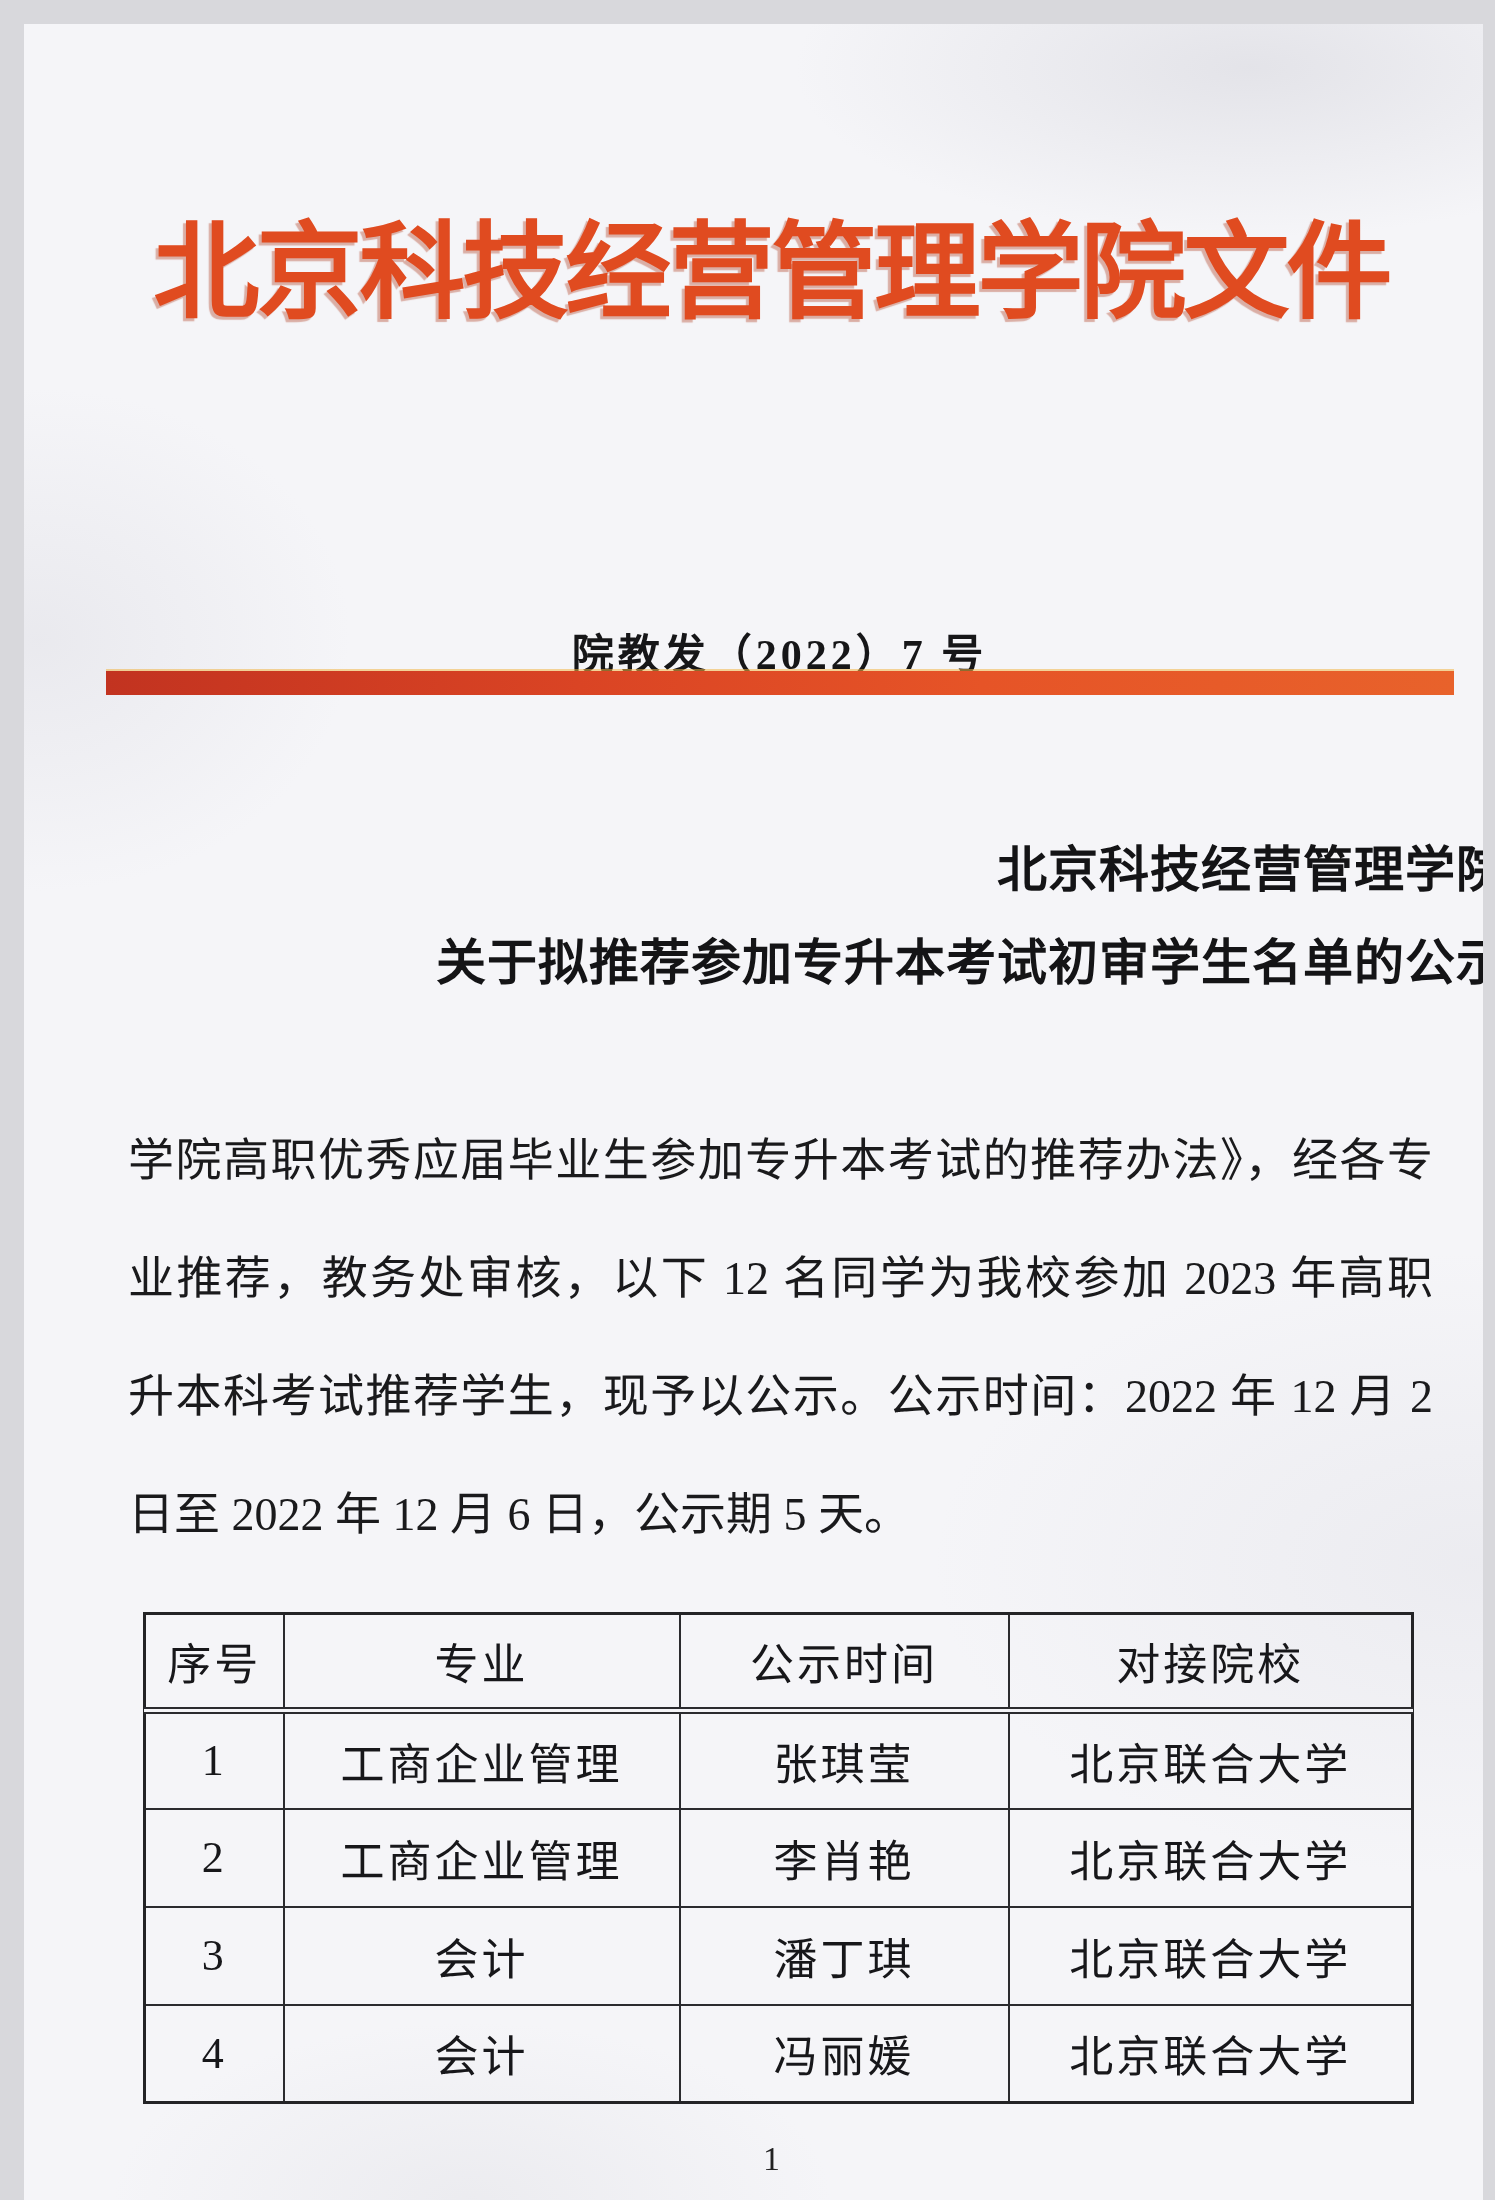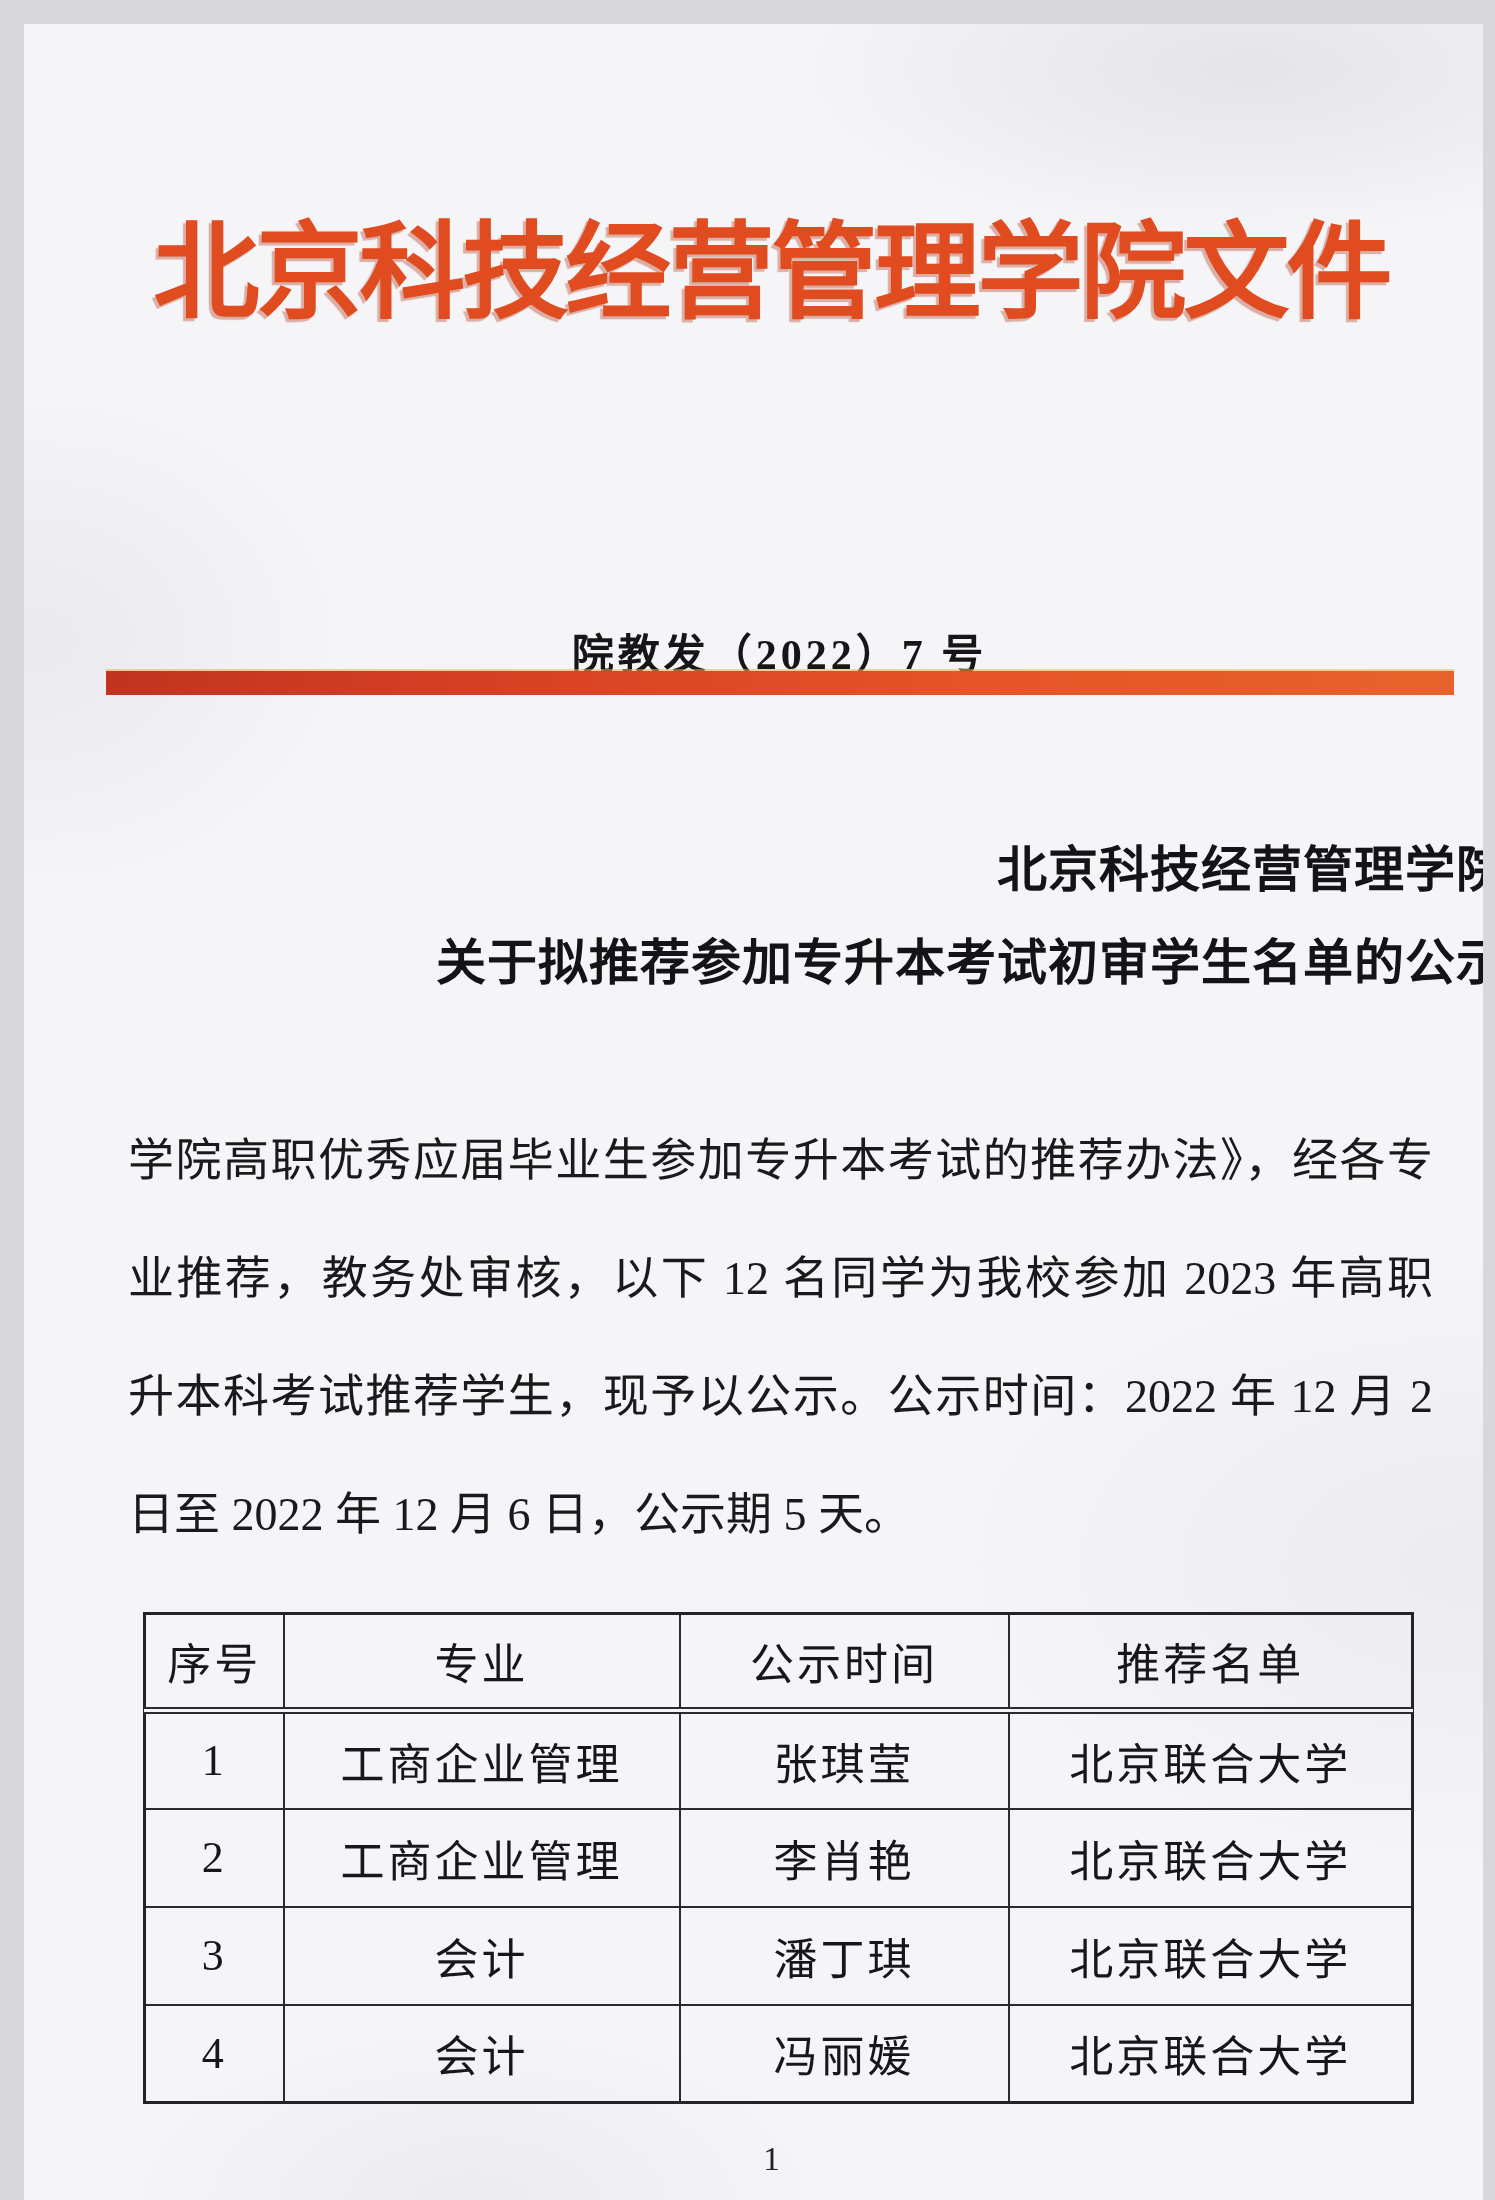--- a/index.html
+++ b/index.html
@@ -149,21 +149,21 @@
       <col style="width:139px">
       <col style="width:396px">
       <col style="width:329px">
       <col style="width:404px">
     </colgroup>
     <thead>
       <tr>
         <th>序号</th>
         <th>专业</th>
         <th>公示时间</th>
-        <th>推荐名单</th>
+        <th>对接院校</th>
       </tr>
     </thead>
     <tbody>
       <tr>
         <td>1</td>
         <td>工商企业管理</td>
         <td>张琪莹</td>
         <td>北京联合大学</td>
       </tr>
       <tr>

